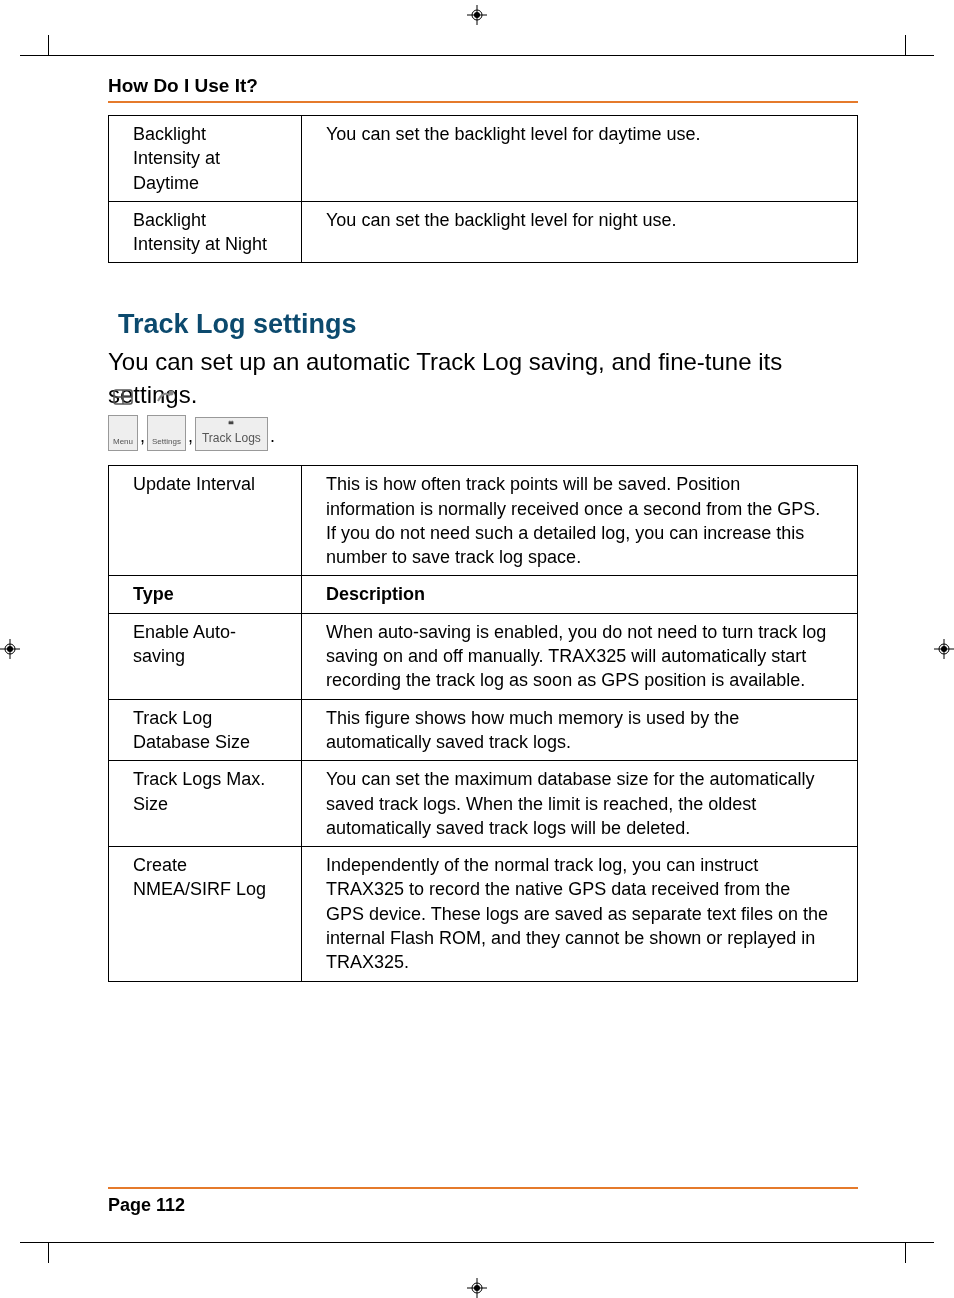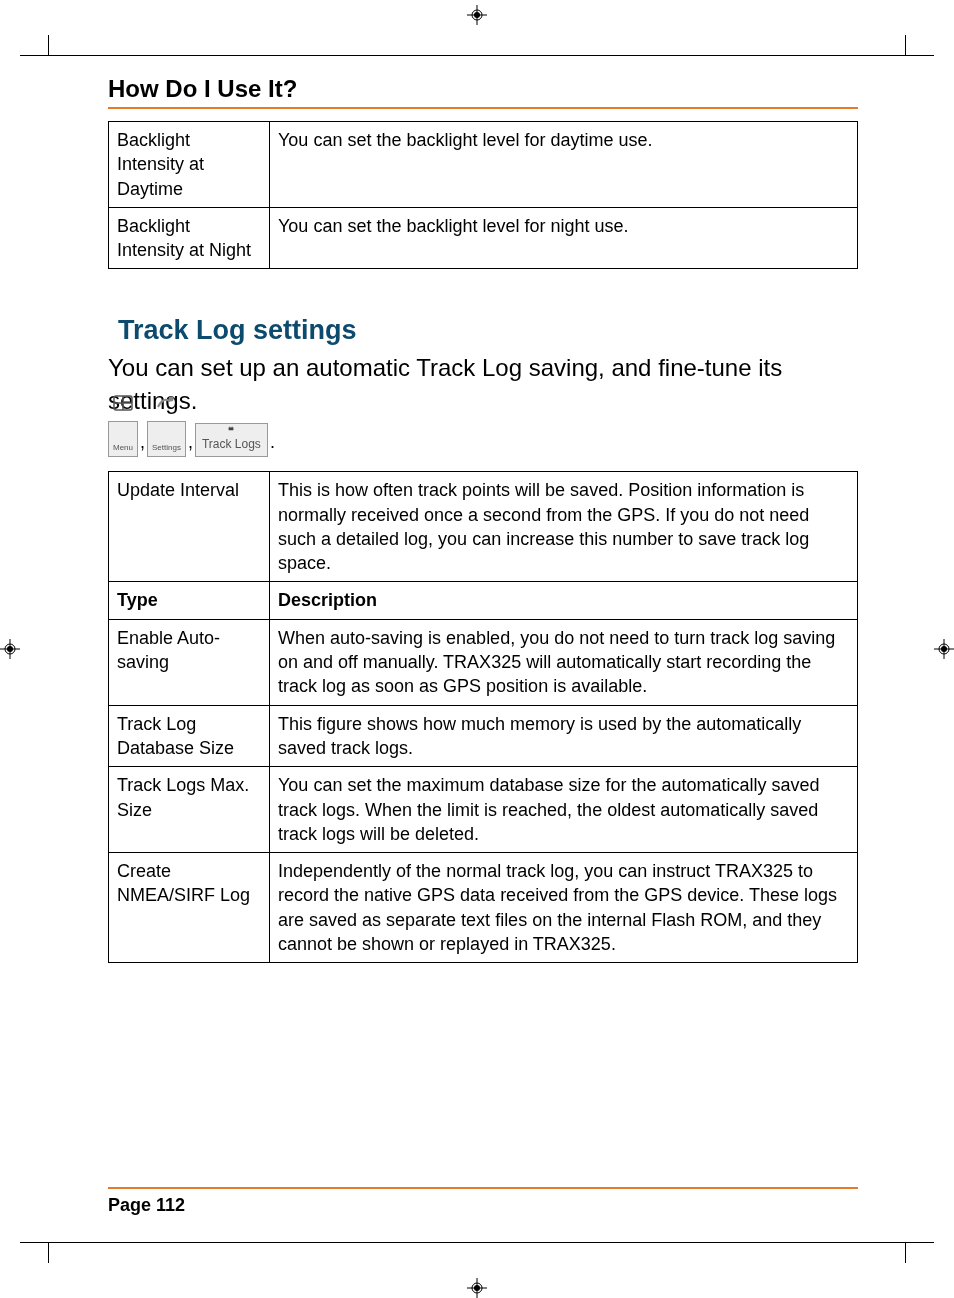--- a/index.html
+++ b/index.html
@@ -36,37 +36,37 @@
 
   .page {
     position: absolute;
     top: 75px;
     left: 108px;
     right: 96px;
     bottom: 82px;
   }
   .header-title {
     font-weight: bold;
-    font-size: 24px;
+    font-size: 19px;
     margin-bottom: 4px;
   }
   .orange-rule {
     border: none;
     border-top: 2px solid #e57a2b;
     margin: 0 0 12px 0;
   }
   table.settings {
     border-collapse: collapse;
     width: 100%;
     margin-bottom: 28px;
     font-size: 18px;
   }
   table.settings td, table.settings th {
     border: 1.5px solid #000;
-    padding: 6px 8px;
+    padding: 6px 24px;
     text-align: left;
     vertical-align: top;
     line-height: 1.35;
   }
   table.settings th {
     font-weight: bold;
   }
   .first-col { width: 144px; }
   .section-title {
     color: #0c4a6e;

